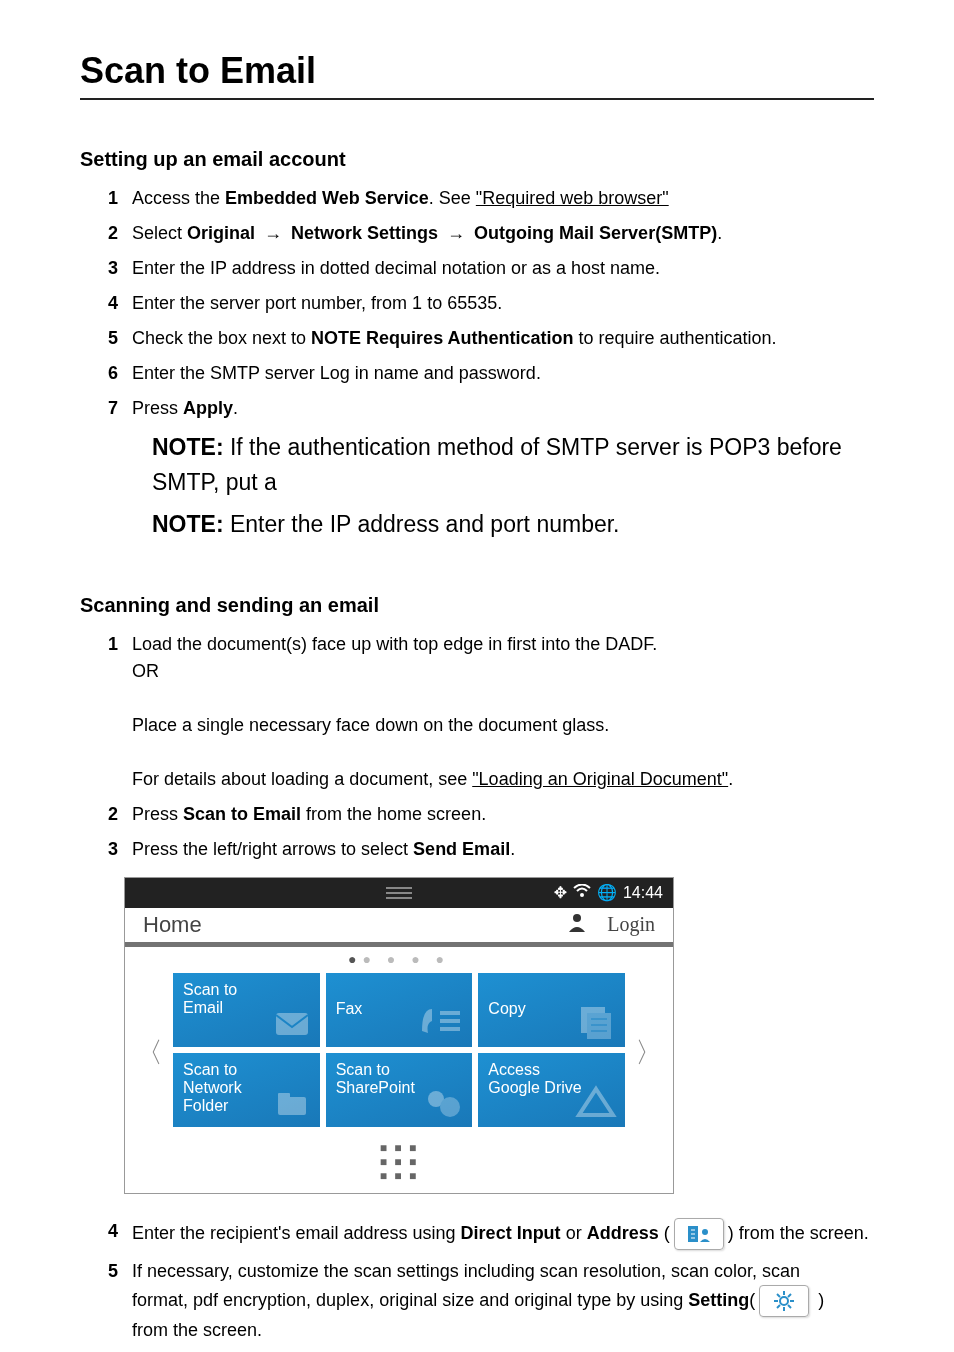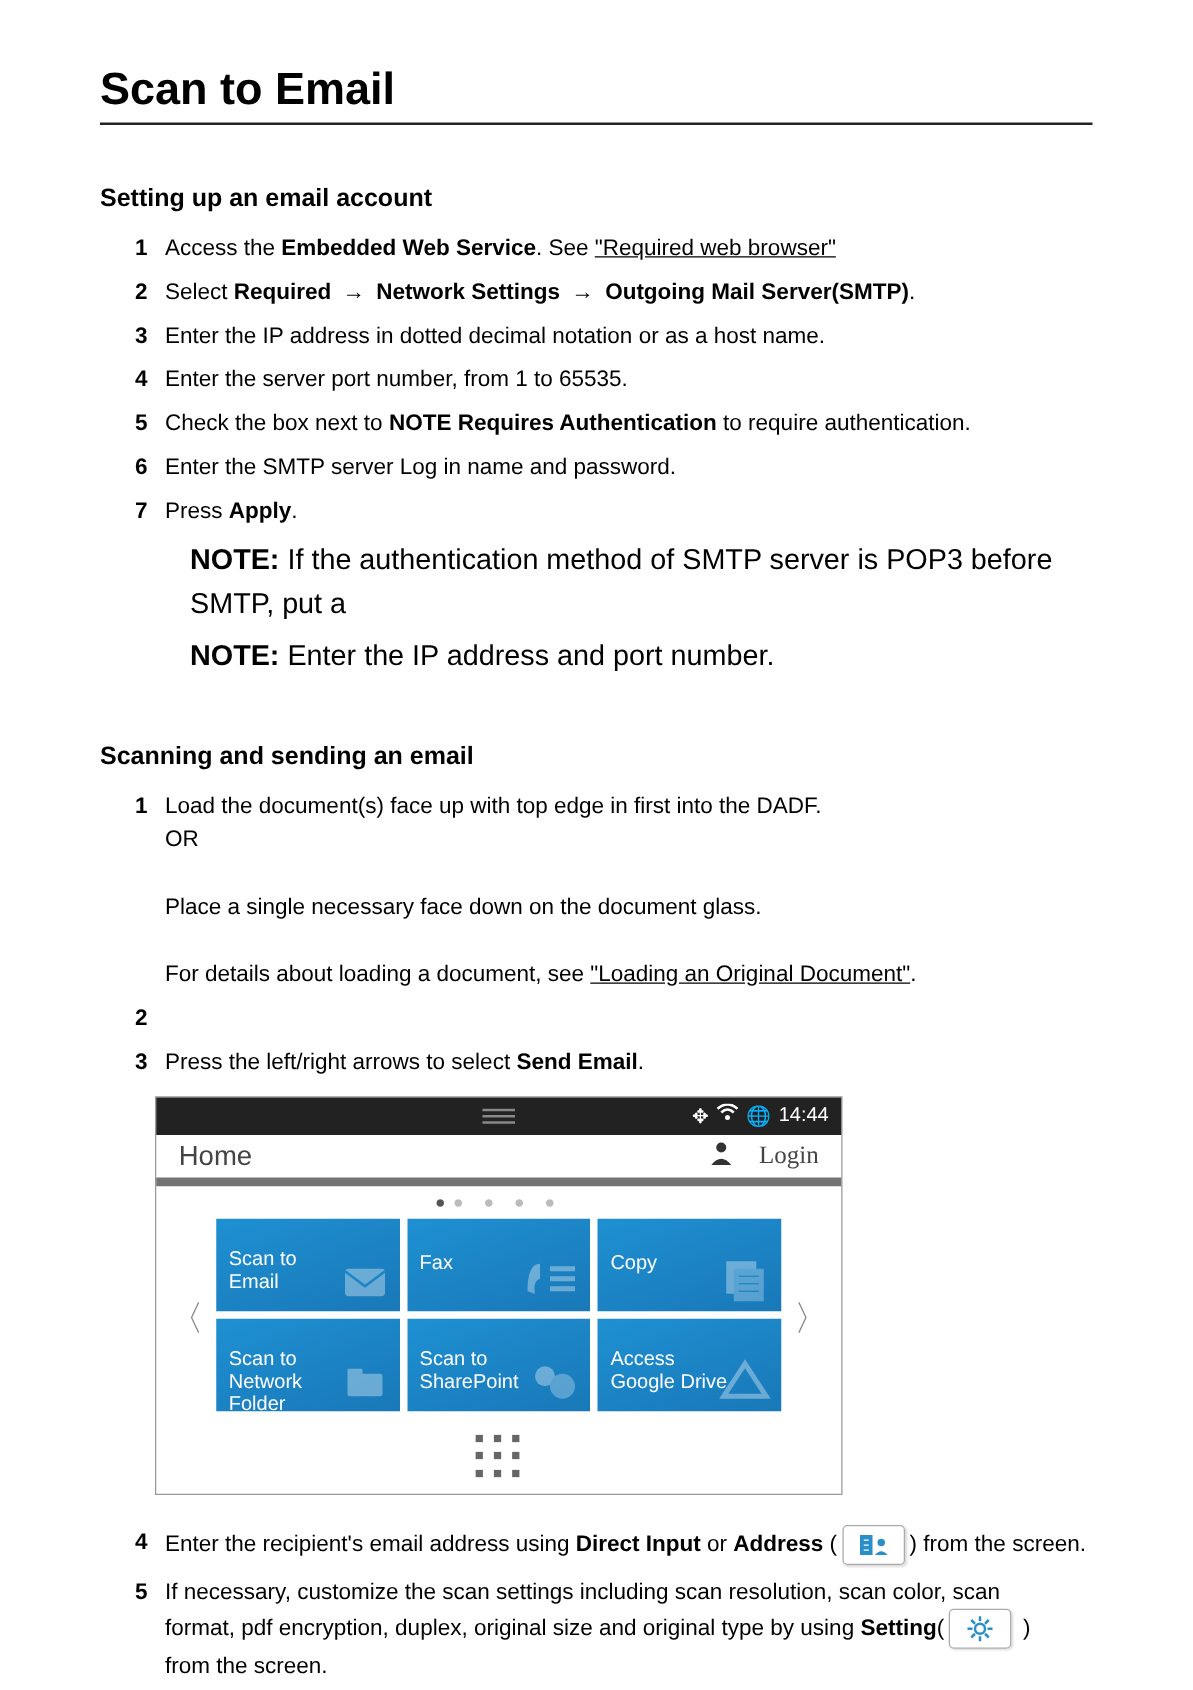--- a/index.html
+++ b/index.html
@@ -84,21 +84,21 @@
     position: absolute; left: 50%; transform: translateX(-50%);
     display:flex; flex-direction:column; gap:3px;
   }
   .menu-lines span { width:26px; height:2px; background:#888; display:block; }
   .status-right {
     position:absolute; right:10px; display:flex; align-items:center; gap:6px;
   }
   .home-bar {
     display:flex; align-items:center; justify-content:space-between;
     padding: 4px 18px;
-    border-bottom: 7px solid #737373;
+    border-bottom: 5px solid #737373;
     font-size: 22px;
     color:#444;
   }
   .login-area { display:flex; align-items:center; gap:20px; font-size:20px;font-family:Liberation Serif, serif; }
   .dots-row { text-align:center; padding:4px 0; color:#bbb; font-size:14px; letter-spacing:6px;}
   .dots-row .active { color:#555; }
   .tile-area { display:flex; align-items:center; }
   .chev {
     width:48px; text-align:center; font-size:28px; color:#888;
   }
@@ -107,21 +107,21 @@
     display:grid;
     grid-template-columns: repeat(3, 1fr);
     grid-template-rows: repeat(2, 74px);
     gap:6px;
     padding: 2px 0 8px 0;
   }
   .tile {
     background: linear-gradient(160deg,#1e90d2,#1978b8);
     color:#fff;
     font-size:16px;
-    padding:24px 10px;
+    padding:8px 10px;
     position:relative;
     display:flex;
     align-items:flex-start;
     line-height:1.15;
   }
   .tile-copy { display:flex; align-items:center; }
   .tile svg, .tile .ico { position:absolute; right:8px; bottom:6px; opacity:.35; }
   .app-grid {
     text-align:center; padding: 6px 0 10px 0; color:#666; font-size:12px; letter-spacing:2px;
   }
@@ -143,21 +143,21 @@
   <ol>
     <li>
       <span class="num">1</span>
       <span class="body">
         <span>Access the </span><span class="bold">Embedded Web Service</span><span>. See </span><span class="ulink">"Required web browser"</span>
       </span>
     </li>
     <li>
       <span class="num">2</span>
       <span class="body">
-        <span>Select </span><span class="bold">Required</span><span class="arrow bold"> → </span><span class="bold">Network Settings</span><span class="arrow bold"> → </span><span class="bold">Outgoing Mail Server(SMTP)</span><span>.</span>
+        <span>Select </span><span class="bold">Original</span><span class="arrow bold"> → </span><span class="bold">Network Settings</span><span class="arrow bold"> → </span><span class="bold">Outgoing Mail Server(SMTP)</span><span>.</span>
       </span>
     </li>
     <li>
       <span class="num">3</span>
       <span class="body">Enter the IP address in dotted decimal notation or as a host name.</span>
     </li>
     <li>
       <span class="num">4</span>
       <span class="body">Enter the server port number, from 1 to 65535.</span>
     </li>
@@ -193,20 +193,23 @@
       <span class="num">1</span>
       <span class="body">
         <span>Load the document(s) face up with top edge in first into the DADF.</span><br>
         <span>OR</span><br><br>
         <span>Place a single necessary face down on the document glass.</span><br><br>
         <span>For details about loading a document, see </span><span class="ulink">"Loading an Original Document"</span><span>.</span>
       </span>
     </li>
     <li>
       <span class="num">2</span>
+      <span class="body">
+        <span>Press </span><span class="bold">Scan to Email</span><span> from the home screen.</span>
+      </span>
     </li>
     <li>
       <span class="num">3</span>
       <span class="body">
         <span>Press the left/right arrows to select </span><span class="bold">Send Email</span><span>.</span>
       </span>
     </li>
   </ol>
 
   <div class="img-wrap">

